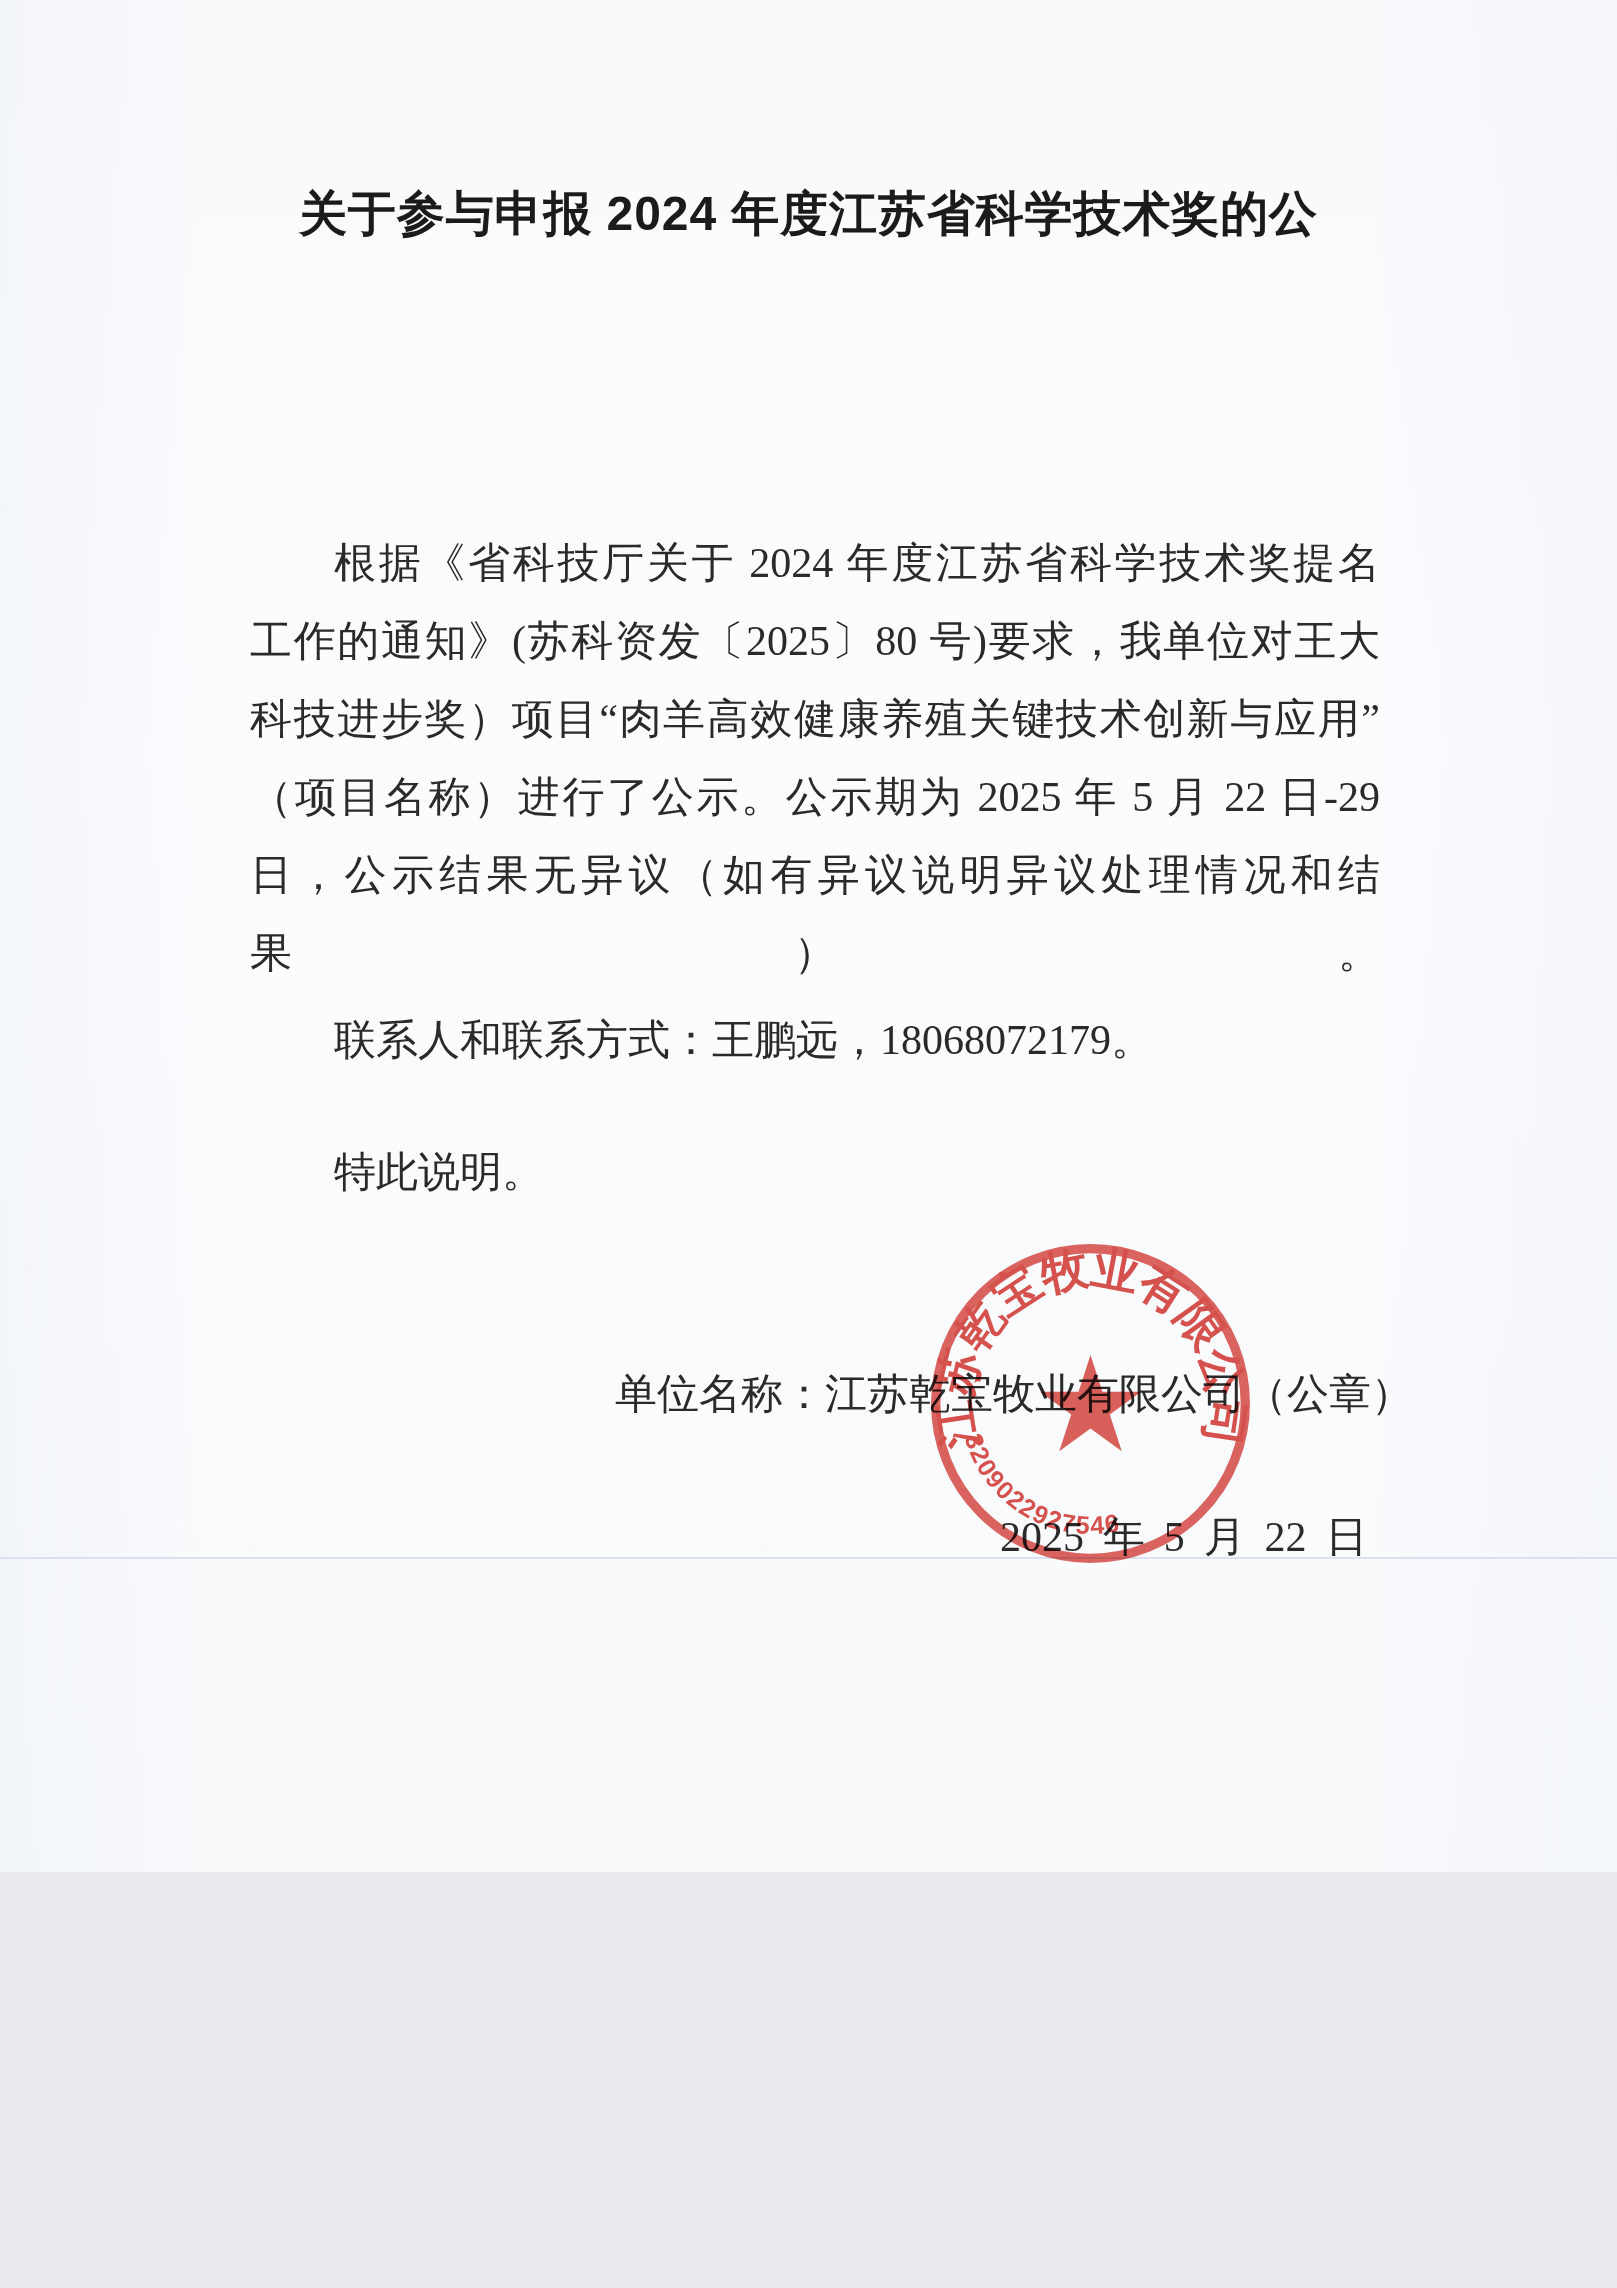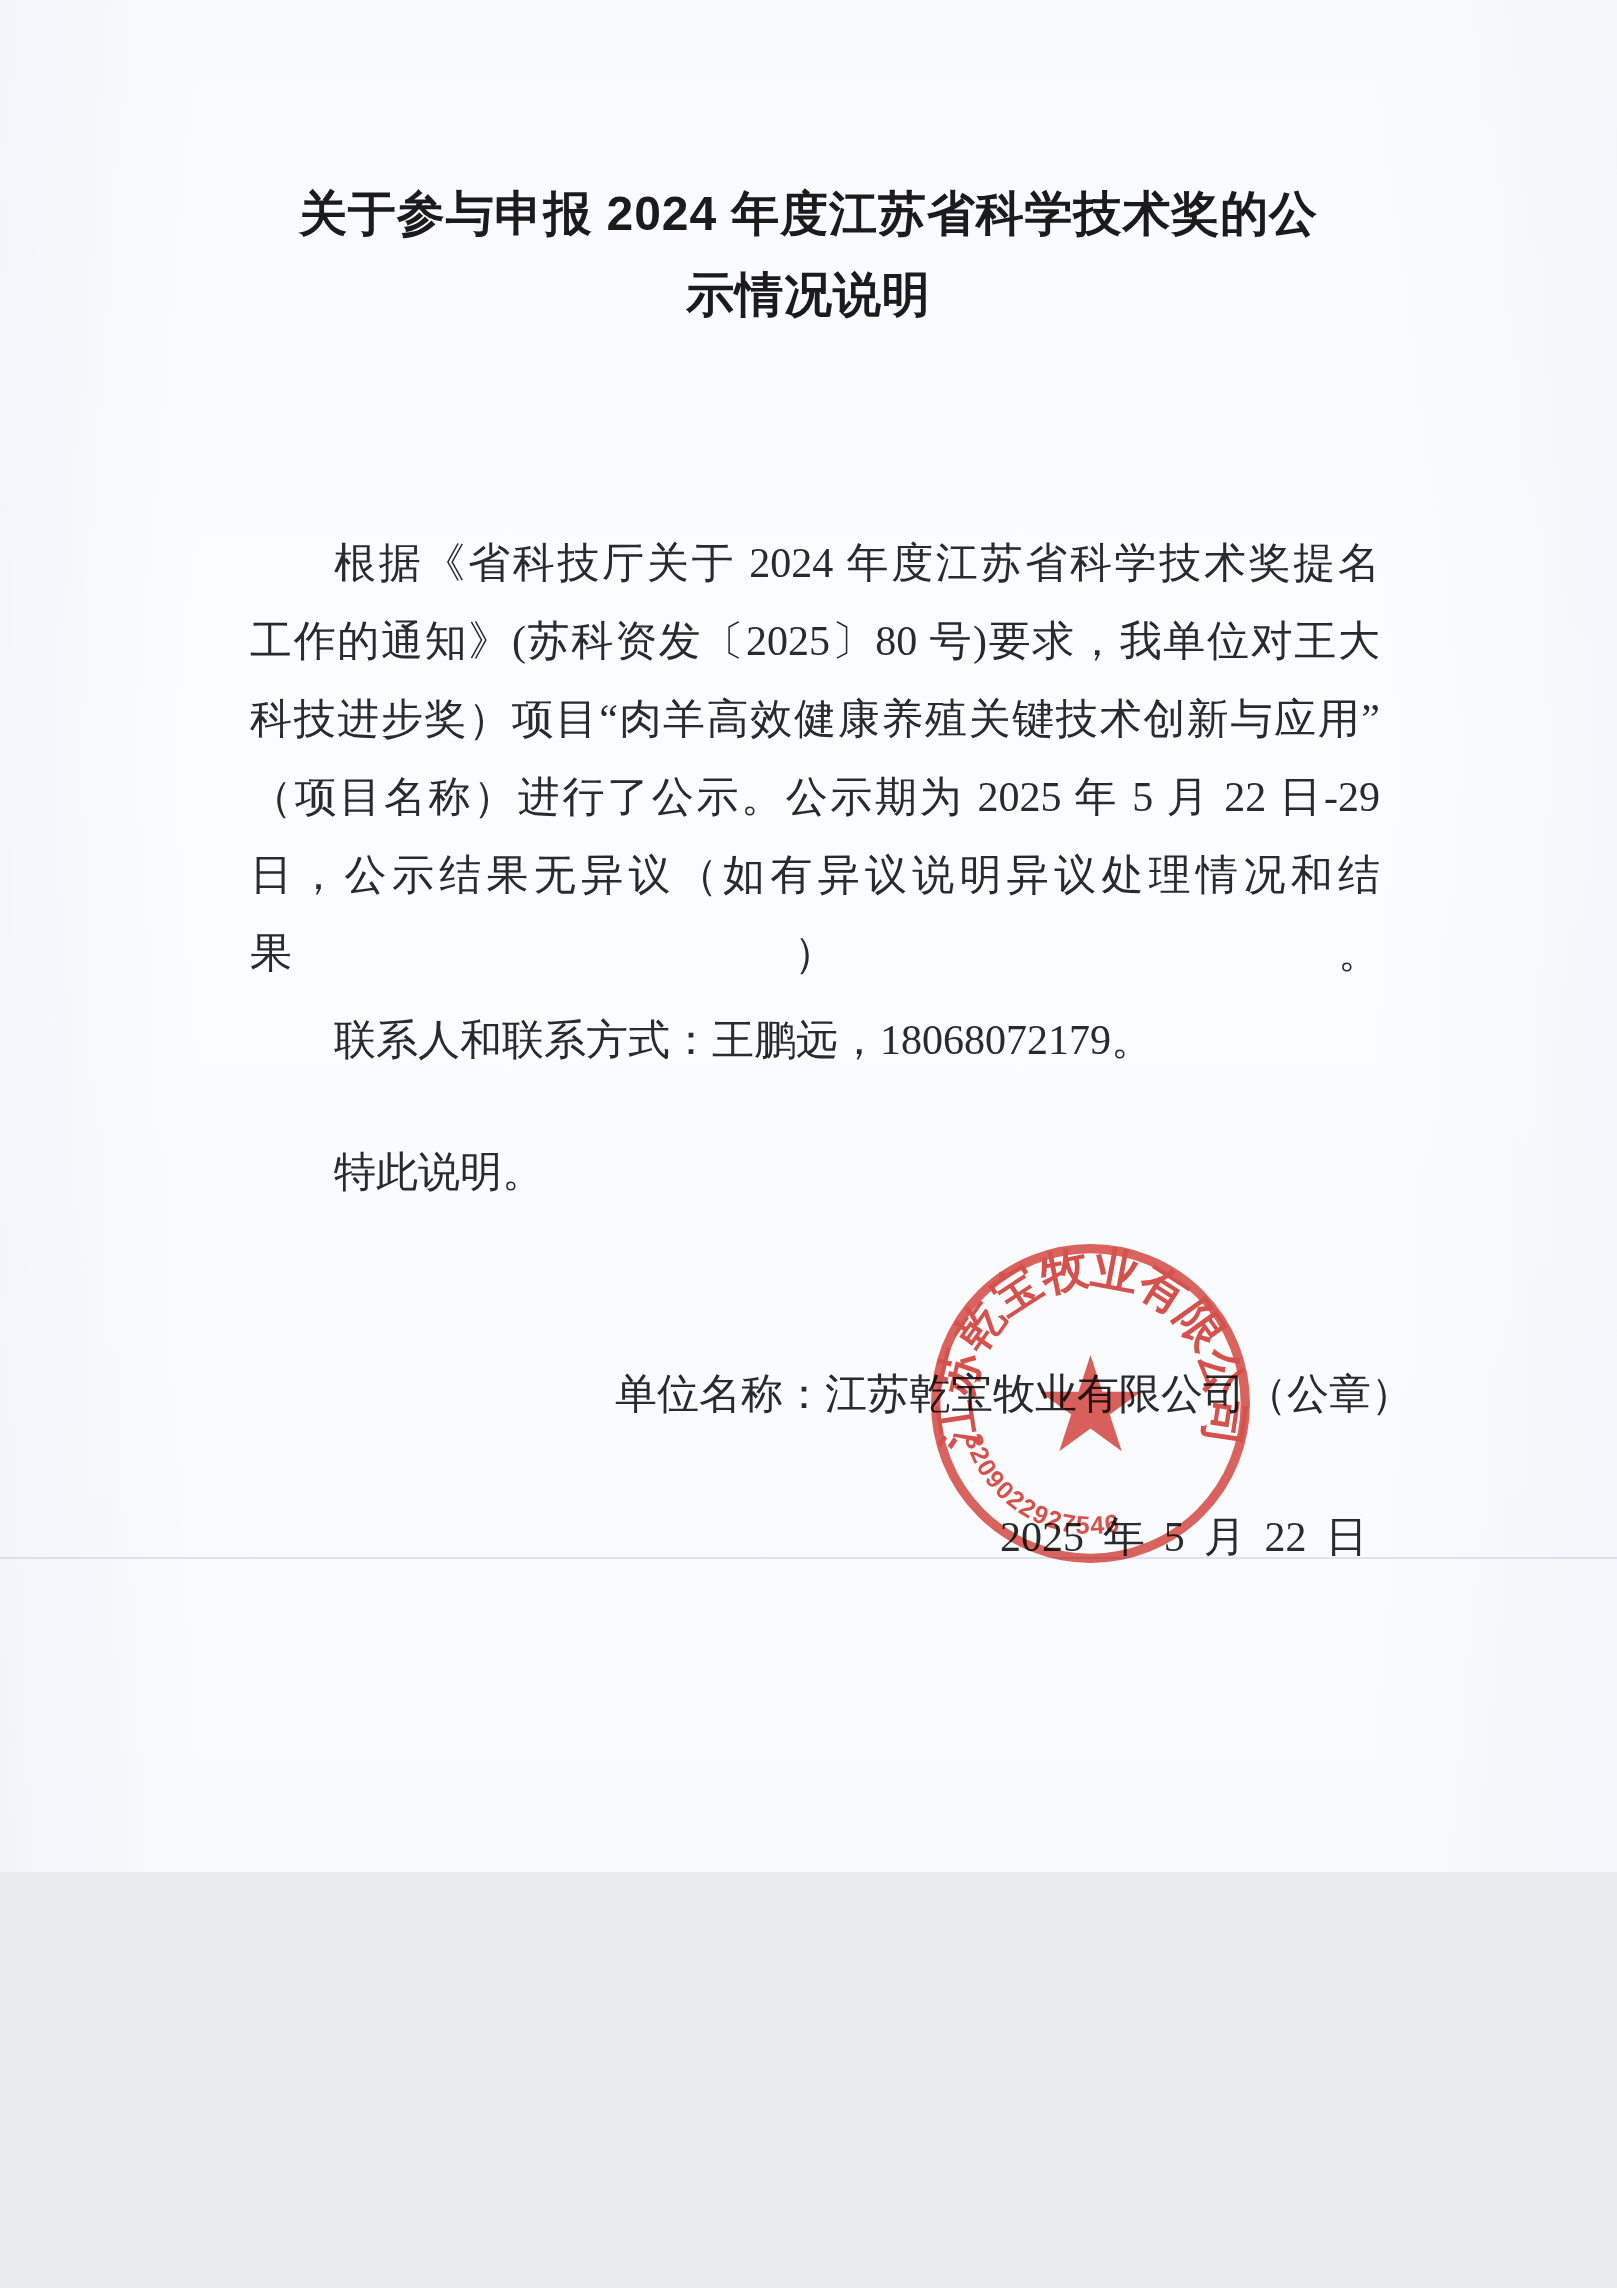--- a/index.html
+++ b/index.html
@@ -71,21 +71,20 @@
   .seal .seal-name-text{ font-size:50px; }
   .seal .seal-code-text{ font-size:27px; letter-spacing:1px; }
 </style>
 </head>
 <body>
 
 <div class="page">
 
   <div class="doc-title">
     <div>关于参与申报 2024 年度江苏省科学技术奖的公</div>
-    <div>示情况说明</div>
   </div>
 
   <div class="body-block">
     <div class="jline indent">根据《省科技厅关于 2024 年度江苏省科学技术奖提名</div>
     <div class="jline">工作的通知》(苏科资发〔2025〕80 号)要求，我单位对王大</div>
     <div class="jline">科技进步奖）项目“肉羊高效健康养殖关键技术创新与应用”</div>
     <div class="jline">（项目名称）进行了公示。公示期为 2025 年 5 月 22 日-29</div>
     <div class="jline">日，公示结果无异议（如有异议说明异议处理情况和结果）。</div>
   </div>
 

